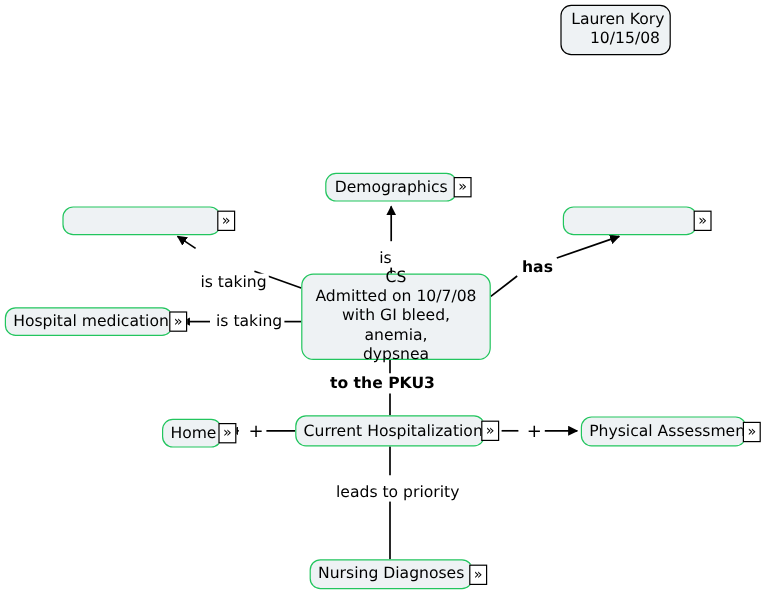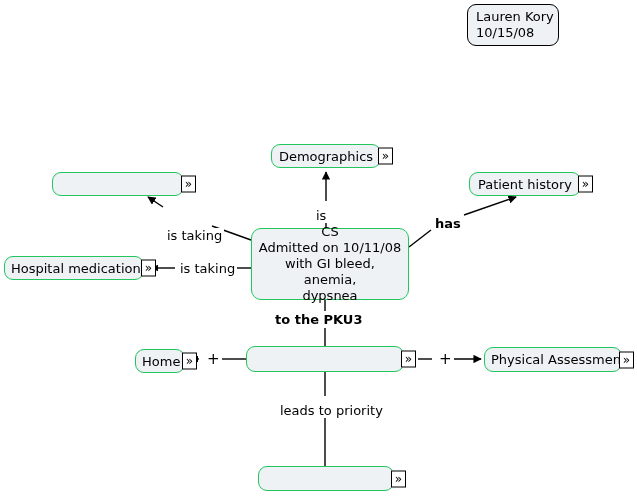--- a/index.html
+++ b/index.html
@@ -76,21 +76,21 @@
 
   
   #stamp {
     position: absolute;
     box-sizing: border-box;
     border: 1px solid #000000;
     border-radius: 9px;
     background: #eef2f4;
     font-size: 13px;
     line-height: 16px;
-    text-align: left;
+    text-align: right;
     padding: 4px 8px;
     white-space: nowrap;
     z-index: 3;
   }
 
   
   .link-label {
     position: absolute;
     font-size: 13px;
     line-height: 15px;
@@ -164,51 +164,52 @@
   <div class="node" id="node-home-medications" style="left:52px; top:172px; width:132px; height:24px;">
     <span class="res-badge">»</span>
   </div>
 
   <div class="node" id="node-demographics" style="left:271px; top:144px; width:110px; height:24px;">
     <span class="node-label">Demographics</span>
     <span class="res-badge">»</span>
   </div>
 
   <div class="node" id="node-patient-history" style="left:469px; top:172px; width:112px; height:24px;">
-    <span class="node-label">Patient history</span>
     <span class="res-badge">»</span>
   </div>
 
   <div class="node" id="node-hospital-medications" style="left:4px; top:256px; width:140px; height:24px;">
     <span class="node-label">Hospital medications</span>
     <span class="res-badge">»</span>
   </div>
 
   <div class="node multiline" id="node-cs-admission" style="left:251px; top:228px; width:158px; height:72px;">
     <span class="node-label" style="white-space:pre-line;">CS
-Admitted on 10/11/08
+Admitted on 10/7/08
 with GI bleed, anemia,
 dypsnea</span>
   </div>
 
   <div class="node" id="node-labs" style="left:135px; top:349px; width:50px; height:24px;">
     <span class="node-label">Home</span>
     <span class="res-badge">»</span>
   </div>
 
   <div class="node" id="node-current-hospitalization" style="left:246px; top:346px; width:158px; height:26px;">
+    <span class="node-label">Current Hospitalization</span>
     <span class="res-badge">»</span>
   </div>
 
   <div class="node" id="node-physical-assessment" style="left:484px; top:347px; width:138px; height:25px;">
     <span class="node-label">Physical Assessment</span>
     <span class="res-badge">»</span>
   </div>
 
   <div class="node" id="node-nursing-diagnoses" style="left:258px; top:466px; width:136px; height:25px;">
+    <span class="node-label">Nursing Diagnoses</span>
     <span class="res-badge">»</span>
   </div>
 
   <div class="link-label" style="left:165px; top:228px;">is taking</div>
 
   <div class="link-label" style="left:314px; top:208px;">is</div>
 
   <div class="link-label bold" style="left:433px; top:216px;">has</div>
 
   <div class="link-label" style="left:178px; top:261px;">is taking</div>

